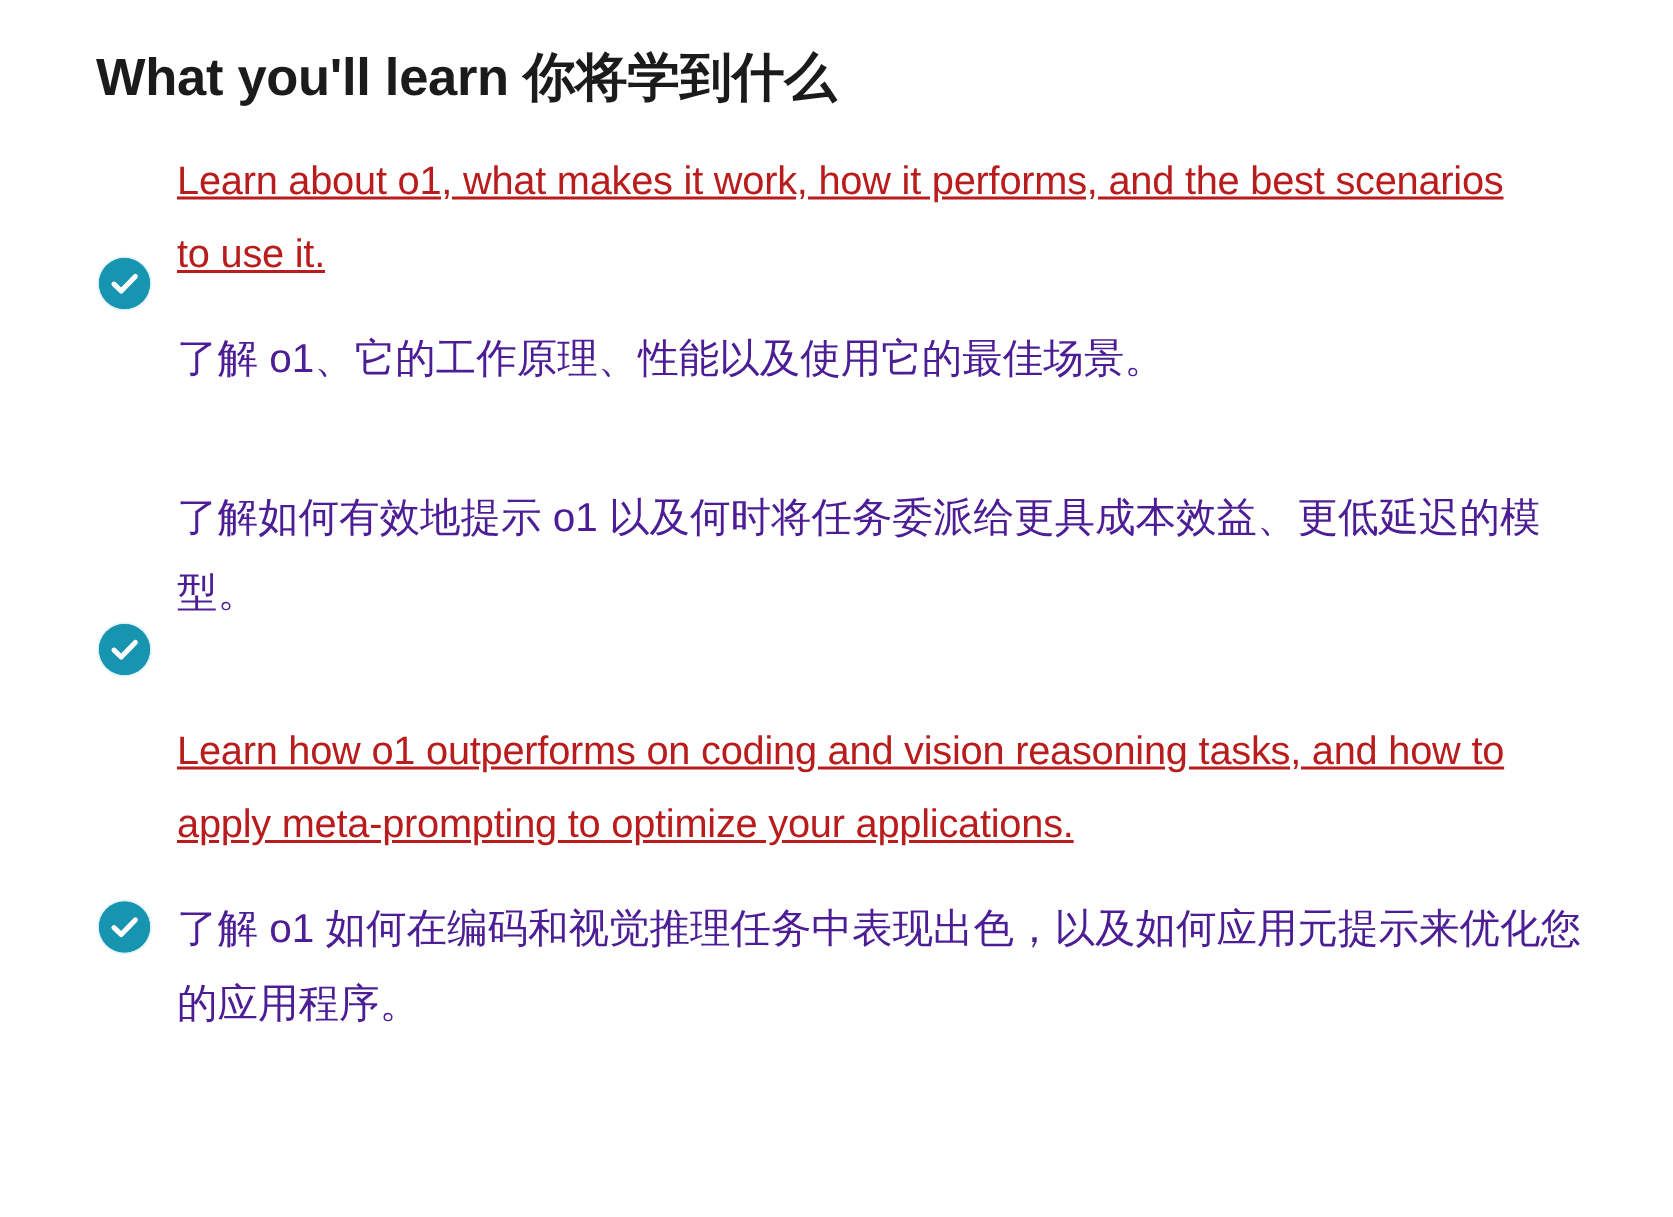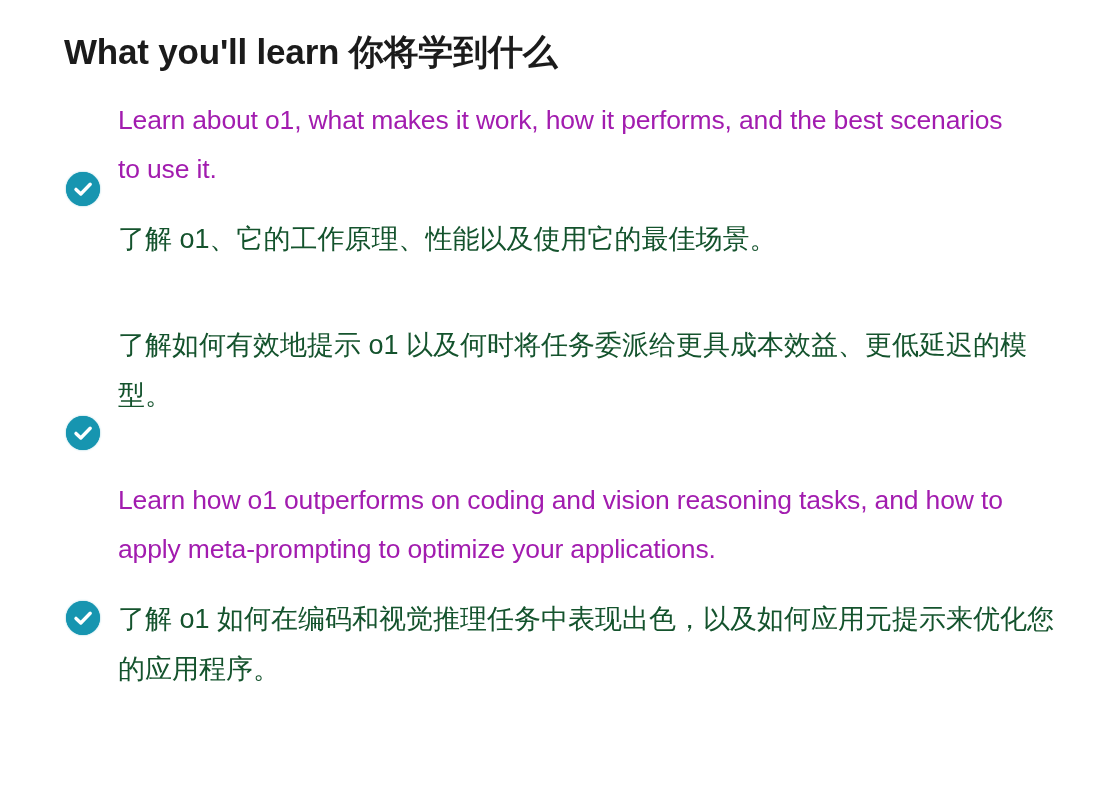--- a/index.html
+++ b/index.html
@@ -66,29 +66,30 @@
   }
   .check-badge svg {
     display: block;
     width: 34px;
     height: 34px;
   }
 
   .item-en {
     font-size: 26.5px;
     line-height: 49px;
-    color: #a21caf;
+    color: #b91c1c;
     letter-spacing: -0.15px;
     max-width: 905px;
+    text-decoration: underline;
   }
 
   .item-zh {
     font-size: 27px;
     line-height: 50px;
-    color: #14532d;
+    color: #4c1d95;
     max-width: 945px;
     margin-top: 20px;
   }
 
   
   .item-1 { margin-bottom: 56px; }
   .item-1 .check-badge { top: 76px; }
 
   .item-2 { margin-bottom: 56px; }
   .item-2 .check-badge { top: 96px; }

